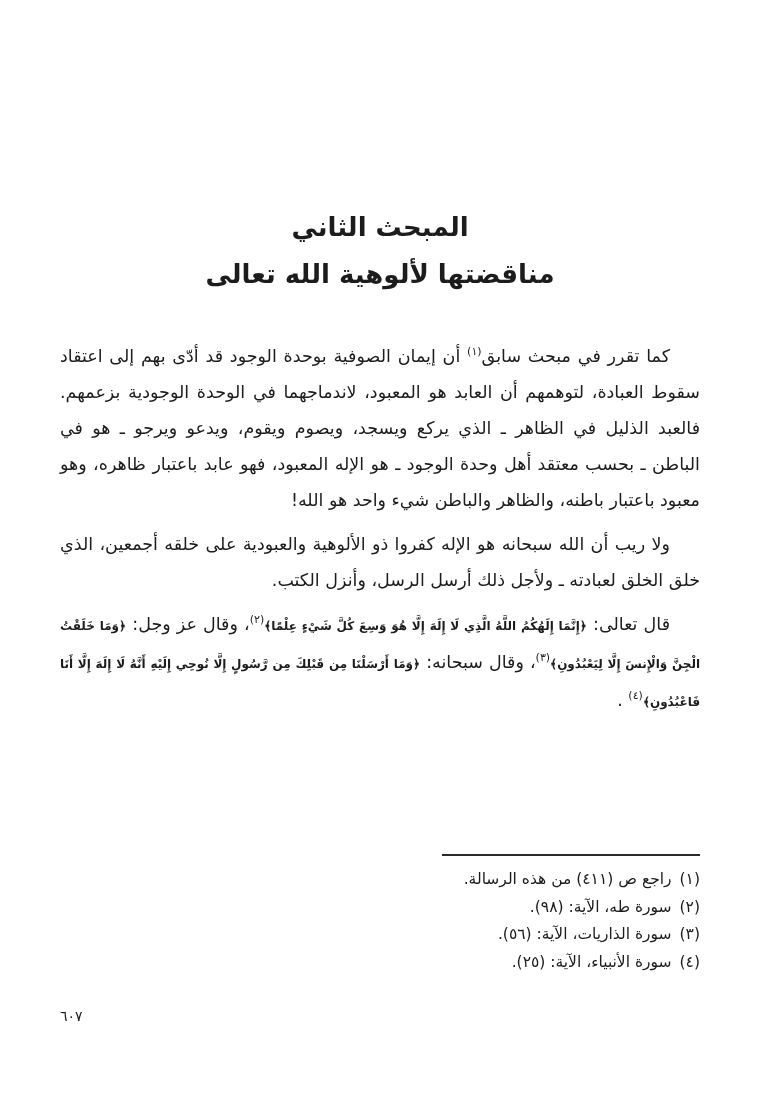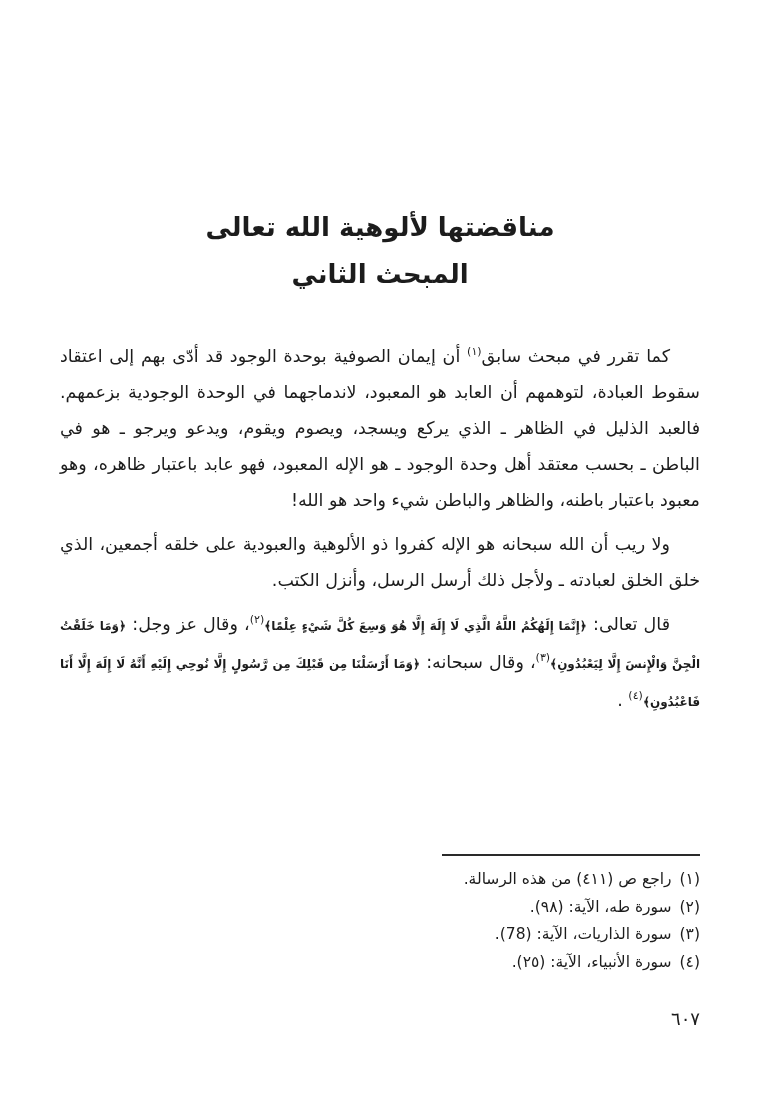--- a/index.html
+++ b/index.html
@@ -84,33 +84,33 @@
     line-height: 27.5px;
   }
   .footnote-marker {
     white-space: nowrap;
   }
   .page-number {
     position: absolute;
     top: 1008px;
     right: 60px;
     width: 640px;
-    text-align: right;
-    font-size: 18px;
+    text-align: left;
+    font-size: 14px;
     letter-spacing: 2px;
   }
 </style>
 </head>
 <body>
 
 <div class="page">
 
   <div class="title-block">
+    <div class="title-line">المبحث الثاني</div>
     <div class="title-line">مناقضتها لألوهية الله تعالى</div>
-    <div class="title-line">المبحث الثاني</div>
   </div>
 
   <div class="body-block" id="body-block">
       <p class="para"><span>كما تقرر في مبحث سابق</span><sup class="fn-ref">(١)</sup><span> أن إيمان الصوفية بوحدة الوجود قد أدّى بهم إلى اعتقاد سقوط العبادة، لتوهمهم أن العابد هو المعبود، لاندماجهما في الوحدة الوجودية بزعمهم. فالعبد الذليل في الظاهر ـ الذي يركع ويسجد، ويصوم ويقوم، ويدعو ويرجو ـ هو في الباطن ـ بحسب معتقد أهل وحدة الوجود ـ هو الإله المعبود، فهو عابد باعتبار ظاهره، وهو معبود باعتبار باطنه، والظاهر والباطن شيء واحد هو الله!</span></p>
       <p class="para"><span>ولا ريب أن الله سبحانه هو الإله كفروا ذو الألوهية والعبودية على خلقه أجمعين، الذي خلق الخلق لعبادته ـ ولأجل ذلك أرسل الرسل، وأنزل الكتب.</span></p>
       <p class="para"><span>قال تعالى: </span><span class="verse">﴿إِنَّمَا إِلَهُكُمُ اللَّهُ الَّذِي لَا إِلَهَ إِلَّا هُوَ وَسِعَ كُلَّ شَيْءٍ عِلْمًا﴾</span><sup class="fn-ref">(٢)</sup><span>، وقال عز وجل: </span><span class="verse">﴿وَمَا خَلَقْتُ الْجِنَّ وَالْإِنسَ إِلَّا لِيَعْبُدُونِ﴾</span><sup class="fn-ref">(٣)</sup><span>، وقال سبحانه: </span><span class="verse">﴿وَمَا أَرْسَلْنَا مِن قَبْلِكَ مِن رَّسُولٍ إِلَّا نُوحِي إِلَيْهِ أَنَّهُ لَا إِلَهَ إِلَّا أَنَا فَاعْبُدُونِ﴾</span><sup class="fn-ref">(٤)</sup><span> .</span></p>
     </div>
 
   <div class="footnote-block">
     <div class="footnote-rule"></div>
@@ -118,21 +118,21 @@
         <div class="footnote-row">
           <span class="footnote-marker">(١)</span>
           <span>راجع ص (٤١١) من هذه الرسالة.</span>
         </div>
         <div class="footnote-row">
           <span class="footnote-marker">(٢)</span>
           <span>سورة طه، الآية: (٩٨).</span>
         </div>
         <div class="footnote-row">
           <span class="footnote-marker">(٣)</span>
-          <span>سورة الذاريات، الآية: (78).</span>
+          <span>سورة الذاريات، الآية: (٥٦).</span>
         </div>
         <div class="footnote-row">
           <span class="footnote-marker">(٤)</span>
           <span>سورة الأنبياء، الآية: (٢٥).</span>
         </div>
       </div>
   </div>
 
   <div class="page-number">٦٠٧</div>
 

